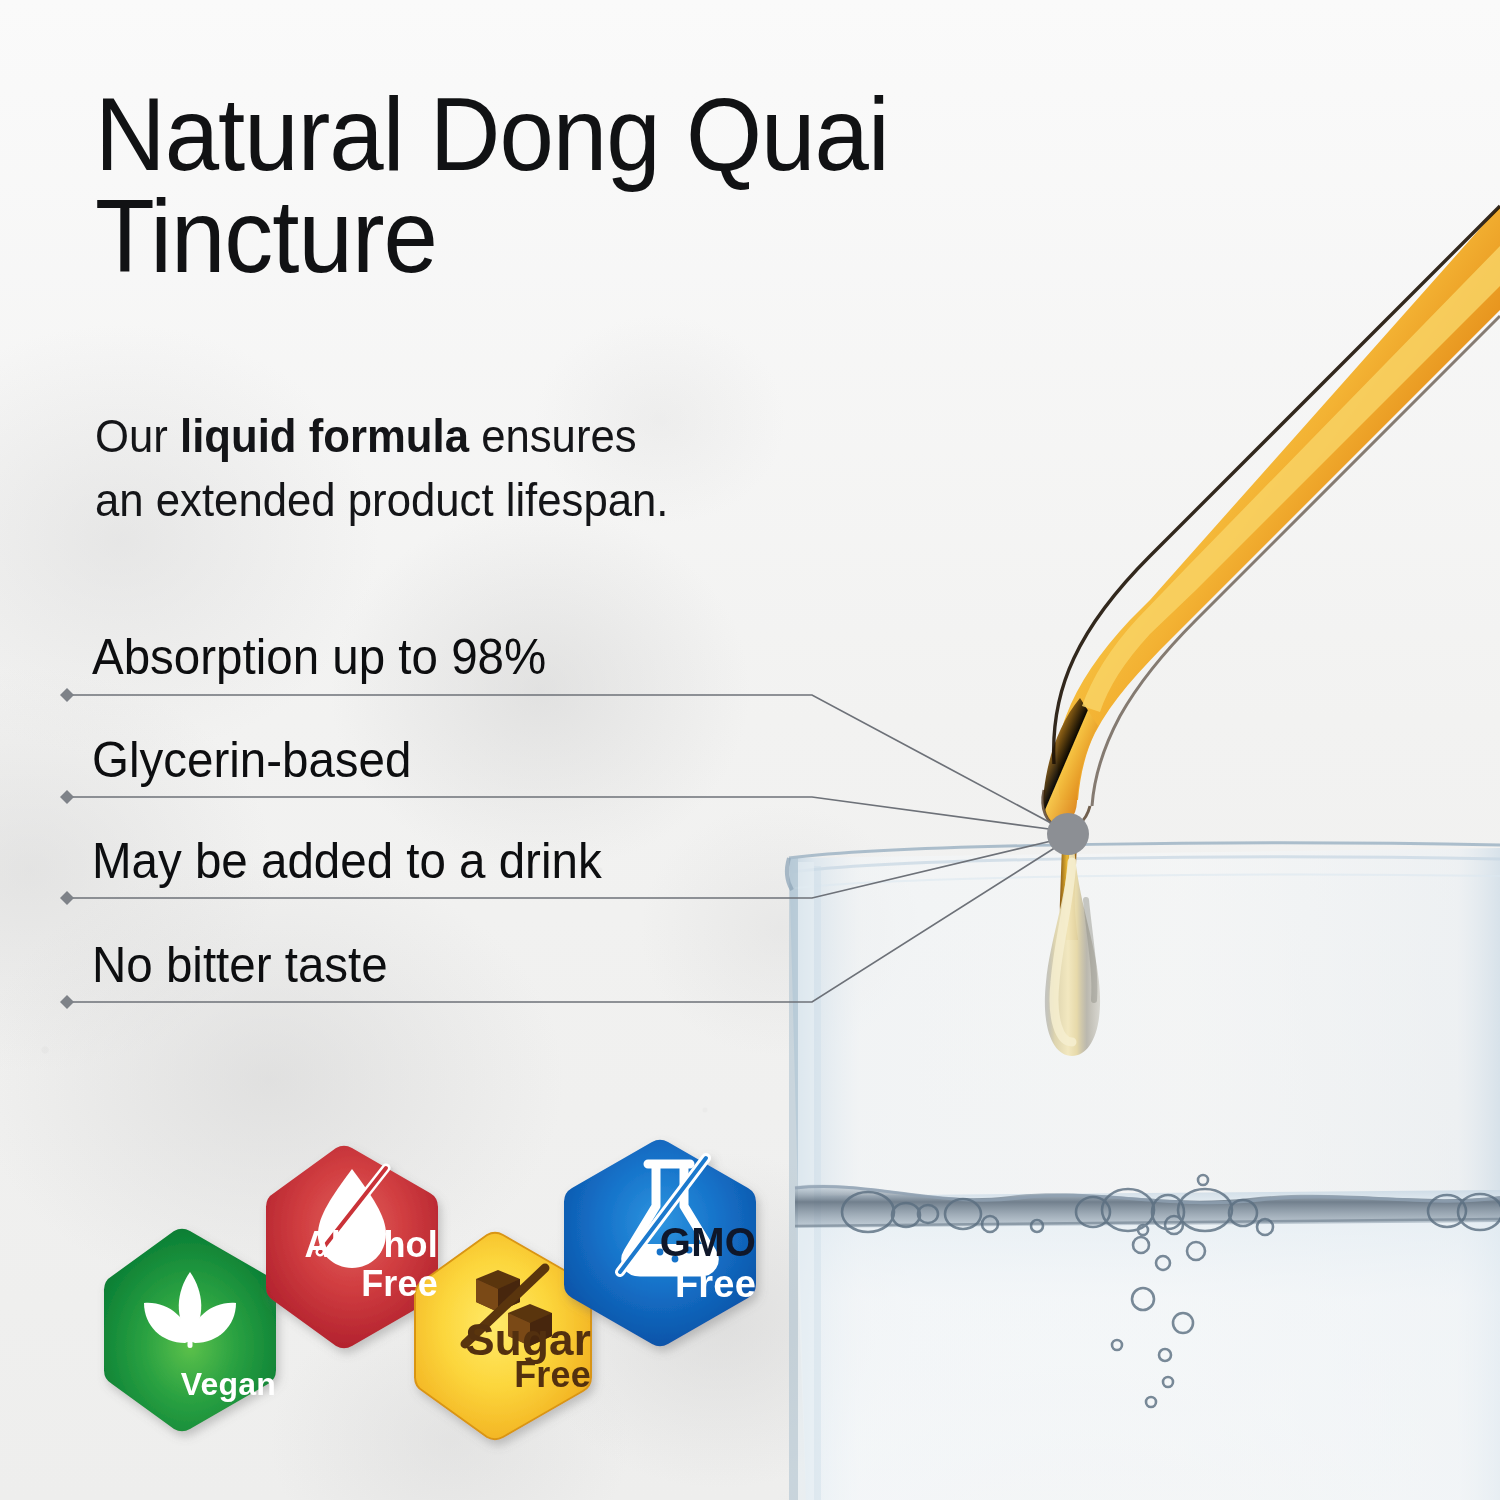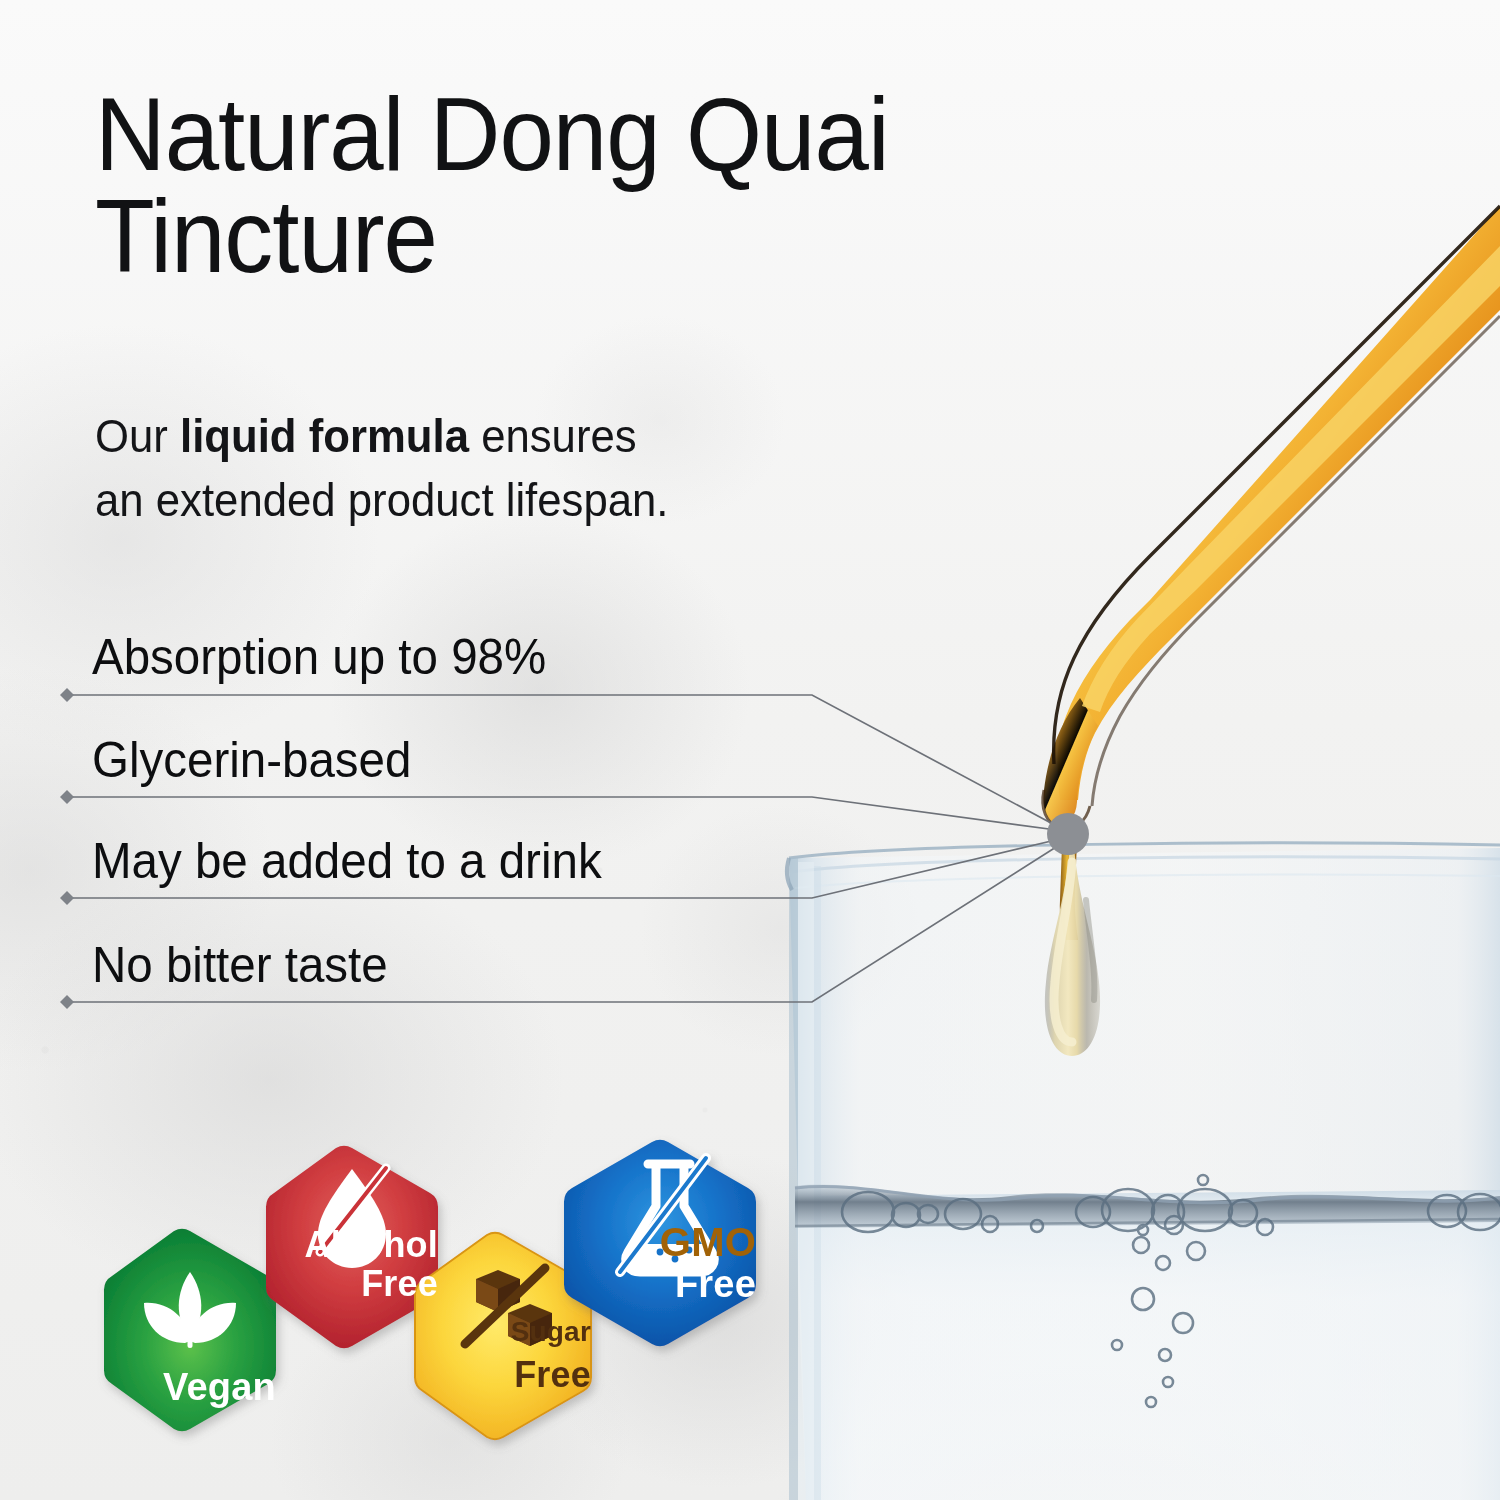--- a/index.html
+++ b/index.html
@@ -357,29 +357,29 @@
         <circle cx="675" cy="1259" r="3.4" fill="#1572c9"></circle>
         <circle cx="689" cy="1250" r="3.4" fill="#1572c9"></circle>
         <path d="M706,1158 L620,1272" stroke="#ffffff" stroke-width="10" stroke-linecap="round" fill="none"></path>
         <path d="M706,1158 L620,1272" stroke="#1a79cd" stroke-width="4" stroke-linecap="round" fill="none"></path>
       </g>
     </g>
   </svg>
 
   <div class="badges">
     <div class="badge" style="left:104px; top:1368px; width:172px;">
-      <div class="hex-label" style="font-size:38px; color:#ffffff;">Vegan</div>
+      <div class="hex-label" style="font-size:32px; color:#ffffff;">Vegan</div>
     </div>
     <div class="badge" style="left:266px; top:1227px; width:172px;">
       <div class="hex-label" style="font-size:36px; color:#ffffff;">Alcohol</div>
       <div class="hex-label" style="font-size:36px; color:#ffffff; top:39px;">Free</div>
     </div>
     <div class="badge" style="left:415px; top:1318px; width:176px;">
-      <div class="hex-label" style="font-size:28px; color:#53300f;">Sugar</div>
+      <div class="hex-label" style="font-size:44px; color:#53300f;">Sugar</div>
       <div class="hex-label" style="font-size:36px; color:#53300f; top:39px;">Free</div>
     </div>
     <div class="badge" style="left:564px; top:1222px; width:192px;">
-      <div class="hex-label" style="font-size:40px; color:#a16207;">GMO</div>
+      <div class="hex-label" style="font-size:40px; color:#0f172a;">GMO</div>
       <div class="hex-label" style="font-size:38px; color:#ffffff; top:43px;">Free</div>
     </div>
   </div>
 
 </div>
 
 </body></html>

